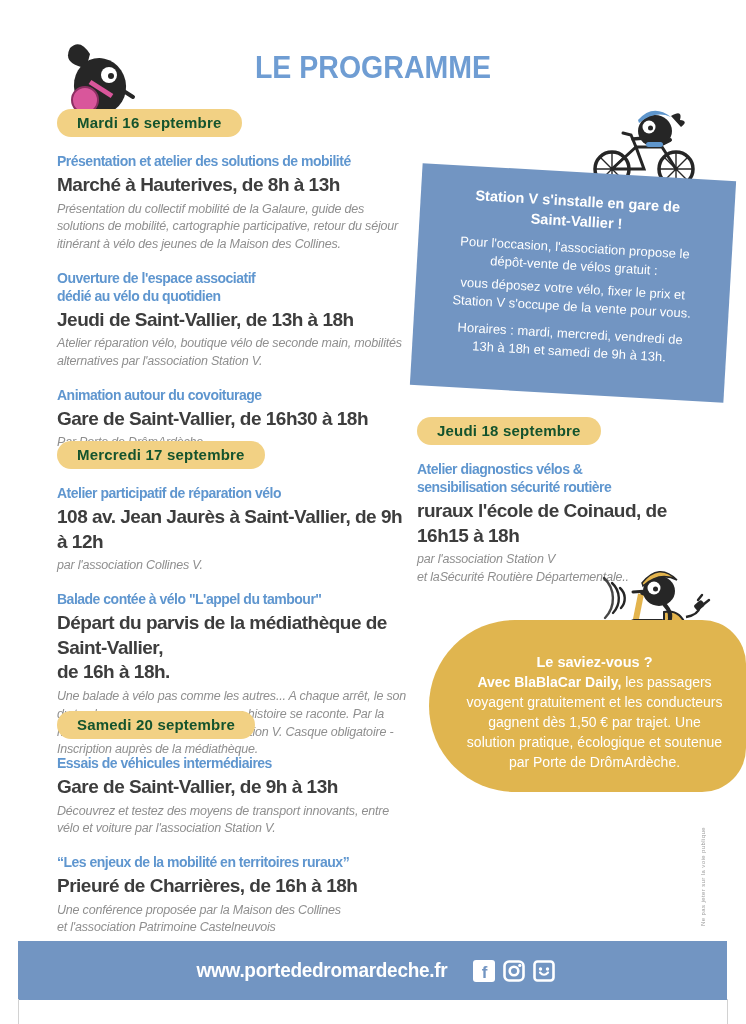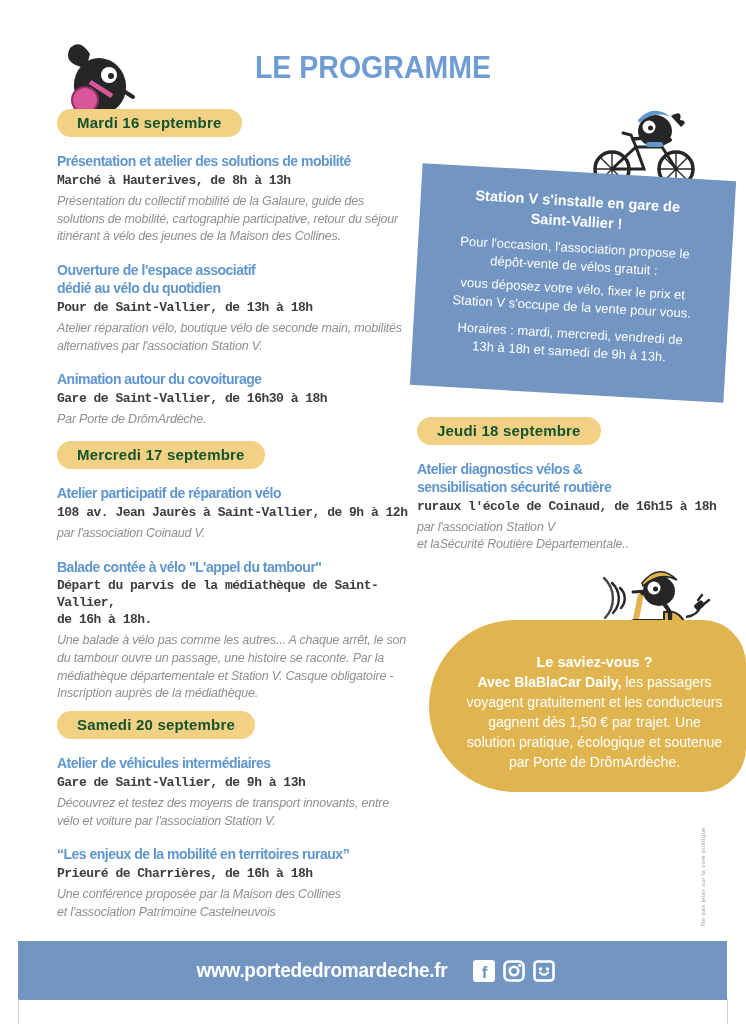--- a/index.html
+++ b/index.html
@@ -15,22 +15,22 @@
   .badge{display:inline-block;background:#f2d184;color:#14532d;font-weight:bold;
     font-size:15px;line-height:1;padding:6px 20px 7px;border-radius:17px;
     letter-spacing:.2px;white-space:nowrap;}
 
   
   .section{position:absolute;}
   .events{margin-top:14px;}
   .event{margin-bottom:15px;}
   .event .ev-title{margin:16px 0 2px;font-size:14px;font-weight:bold;color:#5f96cf;
     line-height:1.28;letter-spacing:-.5px;white-space:pre-line;}
-  .event .ev-loc{margin:0;font-size:13px;font-weight:bold;color:#3d3d3d;
-    line-height:1.3;letter-spacing:-.5px;white-space:pre-line;font-family:Liberation Mono, monospace;}
+  .event .ev-loc{margin:0;font-size:19px;font-weight:bold;color:#3d3d3d;
+    line-height:1.3;letter-spacing:-.5px;white-space:pre-line;}
   .event .ev-desc{margin:3px 0 0;font-size:12.5px;font-style:italic;color:#8f8f8f;
     line-height:1.42;letter-spacing:-.2px;white-space:pre-line;}
 
   
   .station-box{position:absolute;left:416px;top:172px;width:314px;height:222px;
     background:#7295c2;transform:rotate(3.3deg);transform-origin:center;
     color:#ffffff;text-align:center;box-sizing:border-box;padding:20px 18px 0;}
   .station-title{font-size:14.5px;font-weight:bold;line-height:1.35;
     white-space:pre-line;margin:0 0 8px;}
   .station-p{font-size:13px;line-height:1.38;margin:0 0 5px;white-space:pre-line;}
@@ -92,53 +92,53 @@
     <span class="badge">Mardi 16 septembre</span>
     <div class="events">
       <div class="event">
         <p class="ev-title">Présentation et atelier des solutions de mobilité</p>
         <p class="ev-loc">Marché à Hauterives, de 8h à 13h</p>
         <p class="ev-desc">Présentation du collectif mobilité de la Galaure, guide des solutions de mobilité, cartographie participative, retour du séjour itinérant à vélo des jeunes de la Maison des Collines.</p>
       </div>
       <div class="event">
         <p class="ev-title">Ouverture de l'espace associatif
 dédié au vélo du quotidien</p>
-        <p class="ev-loc">Pour de Saint-Vallier, de 13h à 18h</p>
+        <p class="ev-loc">Jeudi de Saint-Vallier, de 13h à 18h</p>
         <p class="ev-desc">Atelier réparation vélo, boutique vélo de seconde main, mobilités alternatives par l'association Station V.</p>
       </div>
       <div class="event">
         <p class="ev-title">Animation autour du covoiturage</p>
         <p class="ev-loc">Gare de Saint-Vallier, de 16h30 à 18h</p>
         <p class="ev-desc">Par Porte de DrômArdèche.</p>
       </div>
     </div>
   </div>
 
   <div class="section" style="left:57px;top:441px;width:352px;">
     <span class="badge">Mercredi 17 septembre</span>
     <div class="events">
       <div class="event">
         <p class="ev-title">Atelier participatif de réparation vélo</p>
         <p class="ev-loc">108 av. Jean Jaurès à Saint-Vallier, de 9h à 12h</p>
-        <p class="ev-desc">par l'association Coinaud V.</p>
+        <p class="ev-desc">par l'association Collines V.</p>
       </div>
       <div class="event">
         <p class="ev-title">Balade contée à vélo "L'appel du tambour"</p>
         <p class="ev-loc">Départ du parvis de la médiathèque de Saint-Vallier,
 de 16h à 18h.</p>
         <p class="ev-desc">Une balade à vélo pas comme les autres... A chaque arrêt, le son du tambour ouvre un passage, une histoire se raconte. Par la médiathèque départementale et Station V. Casque obligatoire - Inscription auprès de la médiathèque.</p>
       </div>
     </div>
   </div>
 
   <div class="section" style="left:57px;top:711px;width:352px;">
     <span class="badge">Samedi 20 septembre</span>
     <div class="events">
       <div class="event">
-        <p class="ev-title">Atelier de véhicules intermédiaires</p>
+        <p class="ev-title">Essais de véhicules intermédiaires</p>
         <p class="ev-loc">Gare de Saint-Vallier, de 9h à 13h</p>
         <p class="ev-desc">Découvrez et testez des moyens de transport innovants, entre vélo et voiture par l'association Station V.</p>
       </div>
       <div class="event">
         <p class="ev-title">“Les enjeux de la mobilité en territoires ruraux”</p>
         <p class="ev-loc">Prieuré de Charrières, de 16h à 18h</p>
         <p class="ev-desc">Une conférence proposée par la Maison des Collines
 et l'association Patrimoine Castelneuvois</p>
       </div>
     </div>

